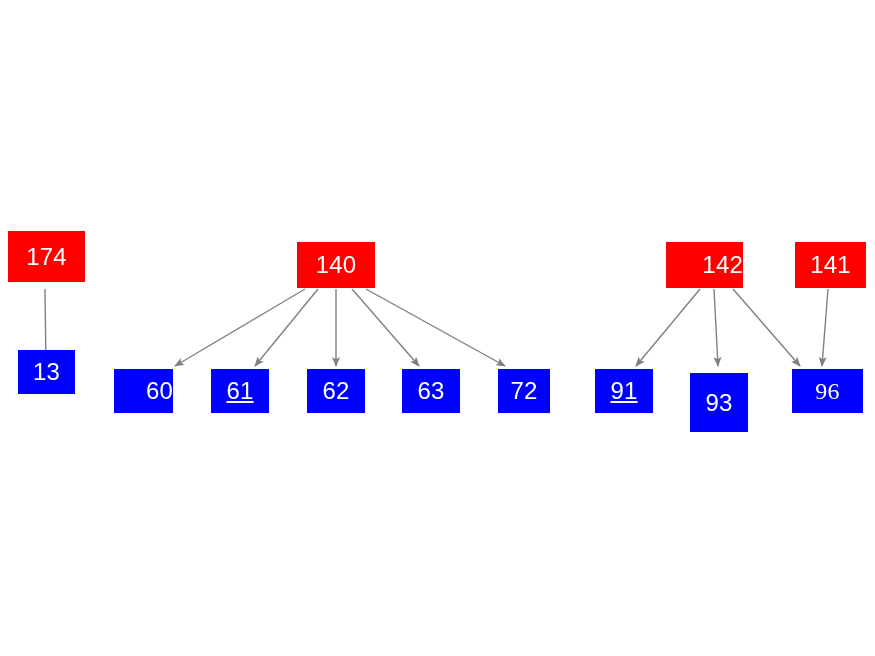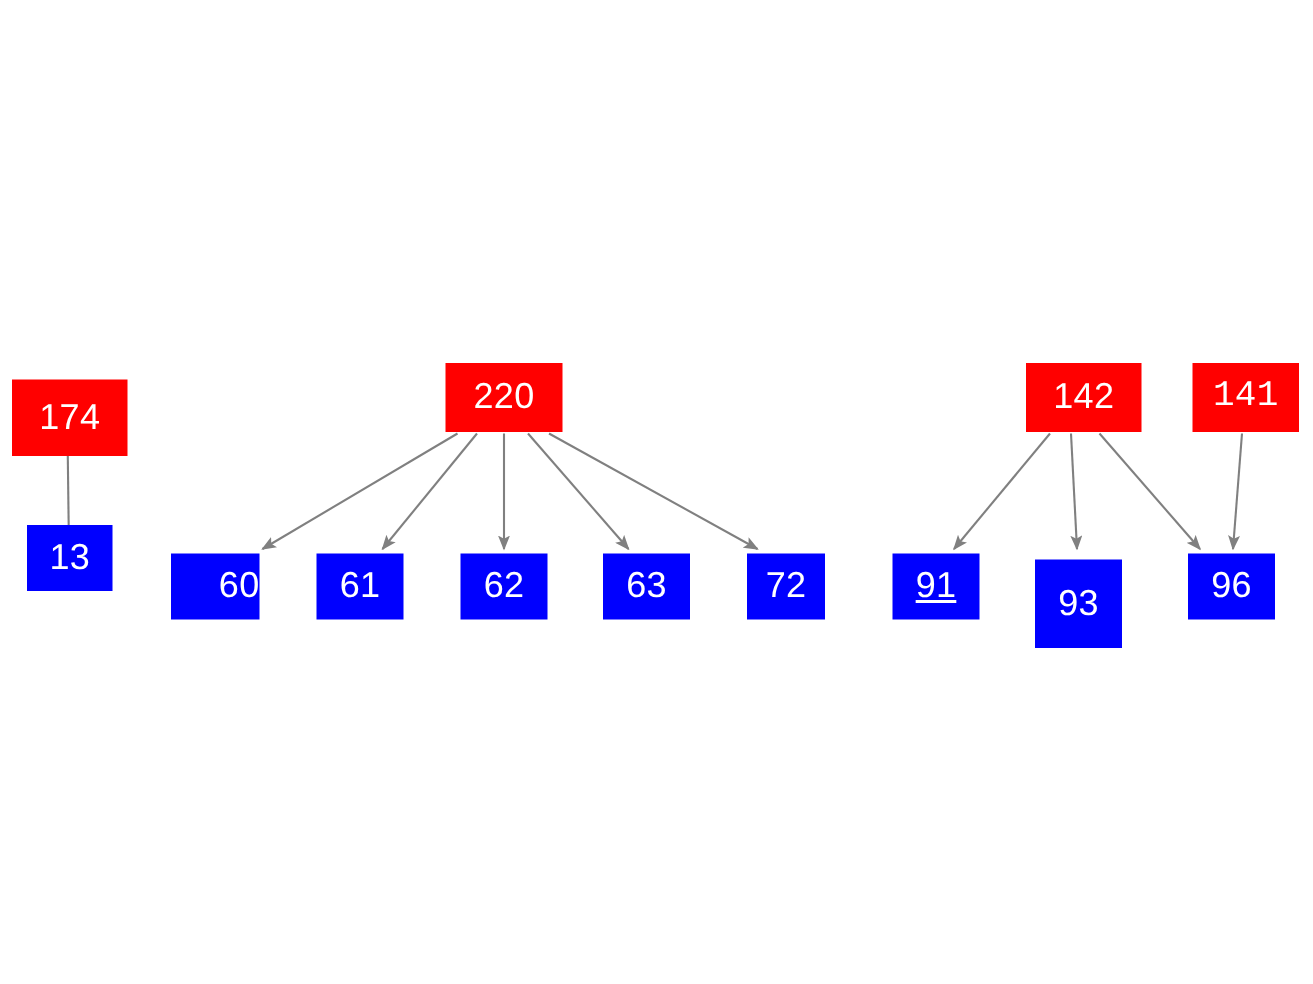--- a/index.html
+++ b/index.html
@@ -69,54 +69,54 @@
         <line x1="352" y1="289" x2="419" y2="366" stroke="#808080" stroke-width="1.4" marker-end="url(#arrowhead)"></line>
         <line x1="366" y1="289" x2="505" y2="366" stroke="#808080" stroke-width="1.4" marker-end="url(#arrowhead)"></line>
         <line x1="700" y1="289" x2="636" y2="366" stroke="#808080" stroke-width="1.4" marker-end="url(#arrowhead)"></line>
         <line x1="714" y1="289" x2="718" y2="366" stroke="#808080" stroke-width="1.4" marker-end="url(#arrowhead)"></line>
         <line x1="733" y1="289" x2="800" y2="366" stroke="#808080" stroke-width="1.4" marker-end="url(#arrowhead)"></line>
         <line x1="828" y1="289" x2="822" y2="366" stroke="#808080" stroke-width="1.4" marker-end="url(#arrowhead)"></line>
       </g>
   </svg>
 
   <div id="nodes-layer">
-      <div class="node node-parent" style="left: 8px; top: 253px; width: 77px; height: 51px;">
+      <div class="node node-parent" style="left: 8px; top: 231px; width: 77px; height: 51px;">
         <span class="node-label">174</span>
       </div>
       <div class="node node-parent" style="left: 297px; top: 242px; width: 78px; height: 46px;">
-        <span class="node-label">220</span>
+        <span class="node-label">140</span>
       </div>
-      <div class="node node-parent" style="left: 684px; top: 242px; width: 77px; height: 46px;">
+      <div class="node node-parent" style="left: 666px; top: 242px; width: 77px; height: 46px; justify-content: flex-end;">
         <span class="node-label">142</span>
       </div>
-      <div class="node node-parent" style="left: 795px; top: 242px; width: 71px; height: 46px; font-family: Liberation Mono, monospace;">
+      <div class="node node-parent" style="left: 795px; top: 242px; width: 71px; height: 46px;">
         <span class="node-label">141</span>
       </div>
       <div class="node node-child" style="left: 18px; top: 350px; width: 57px; height: 44px;">
         <span class="node-label">13</span>
       </div>
       <div class="node node-child" style="left: 114px; top: 369px; width: 59px; height: 44px; justify-content: flex-end;">
         <span class="node-label">60</span>
       </div>
-      <div class="node node-child" style="left: 211px; top: 369px; width: 58px; height: 44px;">
+      <div class="node node-child" style="left: 211px; top: 369px; width: 58px; height: 44px; text-decoration: underline;">
         <span class="node-label">61</span>
       </div>
       <div class="node node-child" style="left: 307px; top: 369px; width: 58px; height: 44px;">
         <span class="node-label">62</span>
       </div>
       <div class="node node-child" style="left: 402px; top: 369px; width: 58px; height: 44px; text-align: right;">
         <span class="node-label">63</span>
       </div>
       <div class="node node-child" style="left: 498px; top: 369px; width: 52px; height: 44px;">
         <span class="node-label">72</span>
       </div>
       <div class="node node-child" style="left: 595px; top: 369px; width: 58px; height: 44px; text-decoration: underline;">
         <span class="node-label">91</span>
       </div>
       <div class="node node-child" style="left: 690px; top: 373px; width: 58px; height: 59px;">
         <span class="node-label">93</span>
       </div>
-      <div class="node node-child" style="left: 792px; top: 369px; width: 58px; height: 44px;">
+      <div class="node node-child" style="left: 792px; top: 369px; width: 71px; height: 44px; font-family: Liberation Serif, serif;">
         <span class="node-label">96</span>
       </div>
     </div>
 
 </div>
 
 </body></html>

